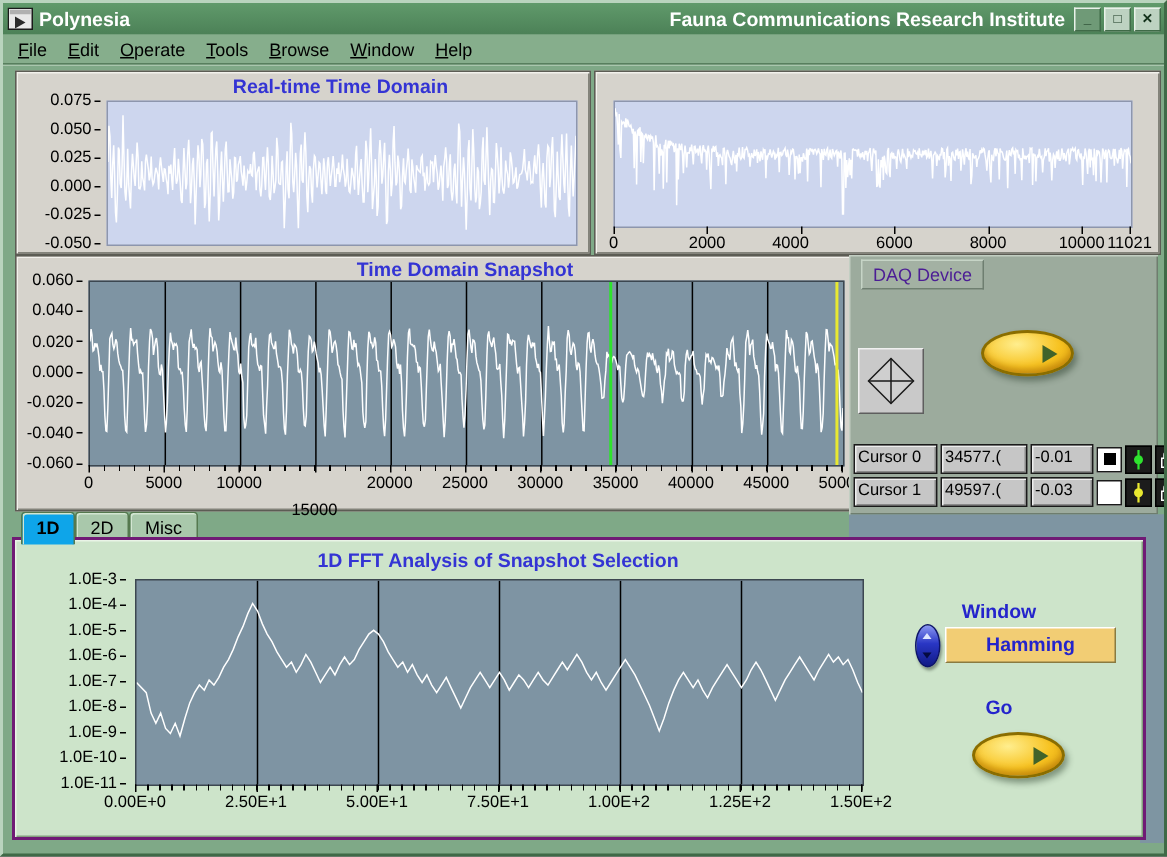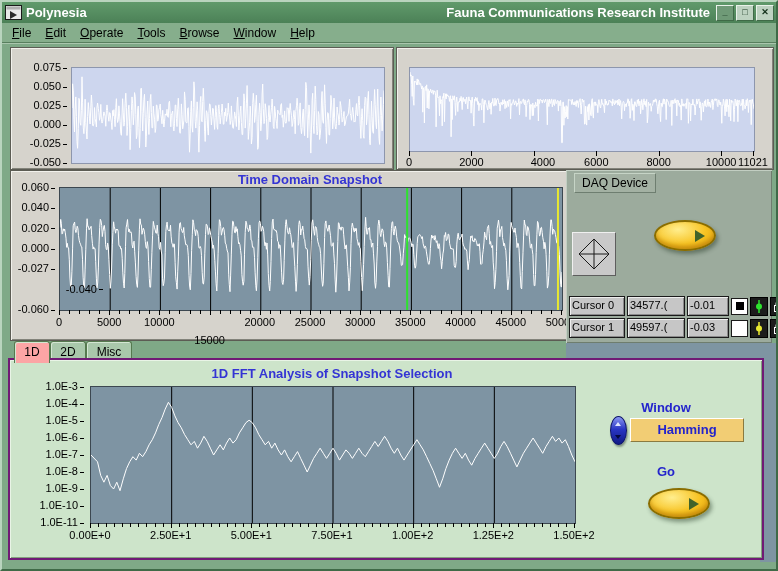--- a/index.html
+++ b/index.html
@@ -29,21 +29,21 @@
   .plot-light{background:#cdd6ee;border:1px solid #8d96ad}
   .plot-dark{background:#7e94a3;border:1px solid #3c4750}
   .ylabel{position:absolute;font-size:11px;color:#000;text-align:right;height:12px;line-height:12px;white-space:nowrap}
   .ylabel::after{content:"";display:inline-block;width:4px;height:1px;background:#000;vertical-align:middle;margin-left:2px}
   .xlabel{position:absolute;font-size:11px;color:#000;width:74px;margin-left:-37px;text-align:center;white-space:nowrap}
   .tickmajor{position:absolute;width:1px;height:5px;background:#000}
   .minorticks{position:absolute;height:4px}
   
   .rpanel{position:absolute;left:566px;top:170px;width:206px;height:173px;background:#9cab9d;
           box-shadow:inset 1px 1px 0 #c2cec2, inset -1px -1px 0 #6e7d6e}
-  .daqlabel{position:absolute;left:8px;top:3px;padding:2px 7px;font-size:12px;color:#000000;
+  .daqlabel{position:absolute;left:8px;top:3px;padding:2px 7px;font-size:12px;color:#4c1d95;
             border:1px solid;border-color:#c6d4c6 #6e7e70 #6e7e70 #c6d4c6;background:#a3b1a3}
   .yellowlabel{position:absolute;color:#ffff4a;font-weight:bold;font-size:13px;text-align:center;
                text-shadow:1px 1px 0 #4e6040}
   .bluelabel{position:absolute;color:#2424cc;font-weight:bold;font-size:13px;text-align:center}
   .ovalbtn{position:absolute;border-radius:50%;
            background:radial-gradient(ellipse at 38% 28%,#ffee8e 0%,#f7c322 55%,#dd9c08 100%);
            border:2px solid #8a6d00;box-shadow:2px 3px 4px rgba(30,50,30,.45), inset 0 -3px 4px rgba(150,90,0,.45)}
   .ovalbtn .arrow{position:absolute;right:9px;top:50%;margin-top:-6px;width:0;height:0;
                   border-left:10px solid #41632a;border-top:6px solid transparent;border-bottom:6px solid transparent}
   .sqbtn{position:absolute;background:#c9c9c9;border:1px solid;border-color:#f0f0f0 #5e5e5e #5e5e5e #f0f0f0;
@@ -55,21 +55,21 @@
   .legendrow{position:absolute;left:3px;height:20px;display:flex;gap:2px;align-items:center}
   .lcell{height:18px;background:#c6c6c6;border:1px solid #1a1a1a;
          box-shadow:inset 1px 1px 0 #eee, inset -1px -1px 0 #8a8a8a;
          font-size:11px;color:#000;line-height:16px;padding:0 2px;overflow:hidden;white-space:nowrap}
   .lswatch{width:15px;height:15px;background:#fff;border:1px solid #1a1a1a;display:flex;align-items:center;justify-content:center}
   .lbtn{width:16px;height:17px;background:#1c1c1c;border:1px solid #000;display:flex;align-items:center;justify-content:center}
   
   .tab{position:absolute;top:341px;height:21px;font-size:12px;color:#000;text-align:center;line-height:20px;
        background:#a9c8ab;border:1px solid #55794f;border-bottom:none;border-radius:3px 3px 0 0;
        box-shadow:inset 1px 1px 0 #d3e6d2}
-  .tab.active{background:#fca5a5;font-weight:normal;z-index:3}
+  .tab.active{background:#0ea5e9;font-weight:bold;z-index:3}
   .page{position:absolute;left:8px;top:358px;width:752px;height:198px;background:#cde4ca;
         border:2px solid #701a75;box-shadow:inset 1px 1px 0 #e9f4e6, inset -1px -1px 0 #84a07e;z-index:2}
   .band{position:absolute;background:#7e95a2}
   
   .ringfield{position:absolute;background:#f2cd74;border:1px solid;border-color:#fff #8a7a40 #8a7a40 #fff;
              color:#2424cc;font-weight:bold;font-size:13px;text-align:center;line-height:21px}
   .spinner{position:absolute;width:15px;height:27px;border-radius:50% / 50%;
            background:linear-gradient(180deg,#8a97f2 0%,#2936c4 45%,#111a86 100%);
            border:1px solid #0d1468;box-shadow:1px 2px 2px rgba(20,30,20,.4)}
   .spinner .up{position:absolute;left:3.5px;top:5px;width:0;height:0;border-bottom:4px solid #dfe6ff;
@@ -104,20 +104,21 @@
       <span class="menu-item"><u>F</u>ile</span>
       <span class="menu-item"><u>E</u>dit</span>
       <span class="menu-item"><u>O</u>perate</span>
       <span class="menu-item"><u>T</u>ools</span>
       <span class="menu-item"><u>B</u>rowse</span>
       <span class="menu-item"><u>W</u>indow</span>
       <span class="menu-item"><u>H</u>elp</span>
     </div>
 
   <div class="gpanel" id="p0" style="left:10px;top:47px;width:382px;height:121px">
+    <div class="ctitle" style="left:60px;width:312px;top:2px">Real-time Time Domain</div>
     <div class="plotbox plot-light" id="plot0" style="left:60px;top:19px;width:312px;height:95px">
         <svg width="312" height="95" style="position: absolute; left: 0px; top: 0px;">
           <polyline points="0.0,40.0 0.6,15.8 1.3,22.8 1.9,51.1 2.5,64.0 3.1,41.8 3.8,28.9 4.4,48.4 5.0,73.7 5.6,80.3 6.3,60.7 6.9,30.3 7.5,32.1 8.1,54.4 8.8,57.3 9.4,42.3 10.0,8.8 10.6,34.9 11.3,59.9 11.9,65.7 12.5,55.1 13.1,31.2 13.8,54.6 14.4,63.1 15.0,71.0 15.6,48.6 16.3,34.6 16.9,41.7 17.5,50.9 18.1,56.0 18.8,39.8 19.4,27.0 20.0,35.8 20.6,57.5 21.3,57.9 21.9,55.6 22.5,39.6 23.1,50.4 23.8,54.1 24.4,59.0 25.0,39.0 25.6,35.0 26.3,40.4 26.9,44.7 27.5,52.3 28.1,49.4 28.8,36.4 29.4,51.2 30.0,55.1 30.6,53.5 31.3,48.1 31.9,43.9 32.5,45.8 33.1,48.2 33.8,58.3 34.4,42.6 35.0,36.9 35.6,42.6 36.3,48.9 36.9,53.3 37.5,44.6 38.1,44.9 38.8,51.0 39.4,54.6 40.0,61.5 40.6,42.5 41.3,47.8 41.9,41.7 42.5,51.7 43.1,58.7 43.8,39.5 44.4,30.7 45.0,48.1 45.6,54.5 46.3,51.8 46.9,37.8 47.5,45.9 48.1,53.4 48.8,65.5 49.4,67.3 50.0,48.0 50.6,30.7 51.3,44.9 51.9,58.2 52.5,54.5 53.1,35.2 53.8,25.2 54.4,39.8 55.0,67.5 55.6,58.7 56.3,41.6 56.9,37.2 57.5,53.1 58.1,81.7 58.8,60.4 59.4,42.5 60.0,28.9 60.6,35.3 61.3,56.8 61.9,48.3 62.5,24.6 63.2,28.2 63.8,46.4 64.4,70.7 65.0,67.5 65.7,40.9 66.3,38.0 66.9,59.5 67.5,79.6 68.2,60.3 68.8,20.8 69.4,20.1 70.0,43.7 70.7,62.9 71.3,45.8 71.9,31.3 72.5,26.3 73.2,49.3 73.8,79.0 74.4,68.2 75.0,46.5 75.7,33.0 76.3,52.1 76.9,66.5 77.5,50.5 78.2,31.5 78.8,26.4 79.4,44.4 80.0,59.9 80.7,59.8 81.3,38.2 81.9,45.4 82.5,51.2 83.2,64.5 83.8,60.3 84.4,37.0 85.0,37.3 85.7,53.2 86.3,51.7 86.9,41.8 87.5,39.7 88.2,36.1 88.8,46.3 89.4,50.1 90.0,55.8 90.7,42.3 91.3,50.9 91.9,59.0 92.5,53.8 93.2,45.9 93.8,47.2 94.4,47.3 95.0,41.3 95.7,48.8 96.3,49.4 96.9,34.7 97.5,33.2 98.2,45.8 98.8,58.8 99.4,47.2 100.0,45.2 100.7,43.0 101.3,58.4 101.9,62.9 102.5,55.8 103.2,37.1 103.8,37.0 104.4,50.5 105.0,58.6 105.7,40.9 106.3,30.2 106.9,41.2 107.5,62.9 108.2,65.3 108.8,56.1 109.4,35.9 110.0,46.5 110.7,60.8 111.3,57.0 111.9,52.1 112.5,23.9 113.2,31.7 113.8,53.8 114.4,54.7 115.0,54.9 115.7,40.3 116.3,39.7 116.9,58.6 117.5,84.2 118.2,65.2 118.8,43.4 119.4,32.9 120.0,58.2 120.7,64.2 121.3,39.4 121.9,13.8 122.5,21.0 123.2,53.3 123.8,60.1 124.4,50.1 125.1,33.8 125.7,42.2 126.3,64.9 126.9,84.2 127.6,57.5 128.2,34.4 128.8,28.4 129.4,52.1 130.1,53.8 130.7,33.5 131.3,20.2 131.9,33.2 132.6,63.2 133.2,73.5 133.8,52.4 134.4,42.7 135.1,44.8 135.7,60.8 136.3,67.1 136.9,45.4 137.6,35.8 138.2,36.8 138.8,47.7 139.4,57.0 140.1,48.6 140.7,40.2 141.3,41.0 141.9,51.0 142.6,61.4 143.2,49.6 143.8,37.5 144.4,43.3 145.1,59.0 145.7,61.3 146.3,40.5 146.9,36.8 147.6,46.7 148.2,55.9 148.8,49.5 149.4,44.5 150.1,36.0 150.7,43.8 151.3,56.2 151.9,56.2 152.6,44.2 153.2,47.9 153.8,40.3 154.4,53.4 155.1,49.2 155.7,44.6 156.3,35.1 156.9,44.7 157.6,48.9 158.2,56.5 158.8,52.7 159.4,37.9 160.1,51.4 160.7,59.5 161.3,60.4 161.9,54.1 162.6,43.9 163.2,47.4 163.8,51.1 164.4,58.5 165.1,34.9 165.7,29.2 166.3,47.2 166.9,62.0 167.6,52.1 168.2,43.8 168.8,38.1 169.4,54.6 170.1,66.6 170.7,66.6 171.3,47.0 171.9,25.8 172.6,32.7 173.2,60.1 173.8,50.6 174.4,35.8 175.1,17.5 175.7,40.1 176.3,71.4 176.9,63.6 177.6,54.8 178.2,38.1 178.8,49.1 179.4,76.0 180.1,69.7 180.7,35.5 181.3,25.3 181.9,34.3 182.6,54.5 183.2,49.2 183.8,36.3 184.4,27.2 185.1,53.4 185.7,81.3 186.3,79.2 186.9,46.7 187.6,35.2 188.2,44.6 188.8,62.8 189.5,53.9 190.1,26.0 190.7,16.0 191.3,40.6 192.0,55.6 192.6,53.4 193.2,35.7 193.8,40.0 194.5,50.4 195.1,71.5 195.7,69.4 196.3,49.6 197.0,37.5 197.6,52.8 198.2,54.0 198.8,46.2 199.5,39.7 200.1,31.0 200.7,40.0 201.3,58.6 202.0,60.6 202.6,38.3 203.2,43.2 203.8,50.3 204.5,55.2 205.1,60.5 205.7,42.1 206.3,44.4 207.0,45.6 207.6,46.4 208.2,46.9 208.8,36.9 209.5,35.6 210.1,49.5 210.7,47.0 211.3,59.2 212.0,51.6 212.6,42.9 213.2,53.9 213.8,55.3 214.5,53.8 215.1,39.7 215.7,40.5 216.3,40.2 217.0,53.4 217.6,41.9 218.2,35.4 218.8,42.7 219.5,47.8 220.1,58.5 220.7,55.9 221.3,49.3 222.0,42.4 222.6,51.4 223.2,65.8 223.8,43.4 224.5,37.8 225.1,30.2 225.7,38.2 226.3,57.3 227.0,55.2 227.6,40.8 228.2,34.9 228.8,59.3 229.5,65.7 230.1,59.7 230.7,44.9 231.3,41.1 232.0,60.7 232.6,67.7 233.2,41.7 233.8,14.4 234.5,19.7 235.1,46.8 235.7,69.8 236.3,52.2 237.0,36.9 237.6,46.0 238.2,64.7 238.8,85.1 239.5,61.1 240.1,32.2 240.7,25.3 241.3,57.5 242.0,65.6 242.6,42.3 243.2,18.1 243.8,31.6 244.5,57.3 245.1,66.9 245.7,63.4 246.3,43.5 247.0,46.5 247.6,71.5 248.2,67.4 248.8,59.8 249.5,32.1 250.1,23.5 250.7,52.2 251.4,55.3 252.0,37.2 252.6,16.8 253.2,35.3 253.9,59.5 254.5,75.4 255.1,52.8 255.7,44.6 256.4,45.4 257.0,66.8 257.6,67.0 258.2,50.4 258.9,27.4 259.5,34.1 260.1,44.0 260.7,60.9 261.4,50.9 262.0,30.1 262.6,49.9 263.2,58.2 263.9,61.1 264.5,55.4 265.1,39.0 265.7,44.8 266.4,48.0 267.0,57.1 267.6,51.3 268.2,33.5 268.9,37.8 269.5,44.4 270.1,54.1 270.7,53.4 271.4,48.5 272.0,43.5 272.6,57.8 273.2,56.5 273.9,51.9 274.5,48.3 275.1,48.1 275.7,47.7 276.4,45.0 277.0,38.7 277.6,31.3 278.2,45.3 278.9,47.8 279.5,52.3 280.1,44.1 280.7,39.4 281.4,46.1 282.0,54.1 282.6,53.4 283.2,53.8 283.9,41.6 284.5,35.6 285.1,46.7 285.7,48.0 286.4,34.8 287.0,28.2 287.6,37.6 288.2,56.7 288.9,70.4 289.5,48.7 290.1,40.7 290.7,52.6 291.4,67.9 292.0,70.3 292.6,37.3 293.2,29.2 293.9,30.6 294.5,56.8 295.1,49.9 295.7,32.1 296.4,23.4 297.0,46.7 297.6,72.5 298.2,76.8 298.9,54.1 299.5,33.1 300.1,48.7 300.7,63.1 301.4,65.3 302.0,37.1 302.6,21.5 303.2,36.4 303.9,54.7 304.5,60.7 305.1,38.3 305.7,21.0 306.4,50.1 307.0,70.4 307.6,76.4 308.2,47.5 308.9,29.0 309.5,47.8 310.1,62.9 310.7,51.1 311.4,36.5 312.0,22.5" fill="none" stroke="#ffffff" stroke-width="1"></polyline>
         </svg>
       </div>
   <div class="ylabel" style="left: 12px; width: 44px; top: 13px;">0.075</div>
       <div class="ylabel" style="left: 12px; width: 44px; top: 32px;">0.050</div>
       <div class="ylabel" style="left: 12px; width: 44px; top: 51px;">0.025</div>
       <div class="ylabel" style="left: 12px; width: 44px; top: 70px;">0.000</div>
       <div class="ylabel" style="left: 12px; width: 44px; top: 89px;">-0.025</div>
@@ -128,21 +129,21 @@
     <div class="plotbox plot-light" id="plot1" style="left:12px;top:19px;width:344px;height:83px">
         <svg width="344" height="83" style="position: absolute; left: 0px; top: 0px;">
           <polyline points="0.0,4.0 0.6,8.2 1.1,6.9 1.7,16.2 2.2,28.4 2.8,8.0 3.3,31.6 3.9,37.3 4.4,13.2 5.0,14.3 5.6,13.4 6.1,13.7 6.7,16.9 7.2,10.9 7.8,17.0 8.3,11.7 8.9,13.5 9.4,16.1 10.0,16.5 10.6,15.5 11.1,18.1 11.7,21.0 12.2,17.9 12.8,44.2 13.3,19.7 13.9,22.0 14.4,55.0 15.0,19.2 15.6,18.4 16.1,22.6 16.7,16.8 17.2,40.0 17.8,20.7 18.3,21.3 18.9,40.8 19.5,22.9 20.0,23.4 20.6,21.1 21.1,24.0 21.7,25.1 22.2,22.2 22.8,22.5 23.3,26.4 23.9,22.6 24.5,24.0 25.0,23.5 25.6,27.1 26.1,58.9 26.7,29.1 27.2,22.2 27.8,29.7 28.3,29.2 28.9,30.7 29.5,47.8 30.0,27.8 30.6,35.7 31.1,31.6 31.7,33.4 32.2,57.9 32.8,28.6 33.3,29.7 33.9,25.2 34.5,53.7 35.0,30.6 35.6,25.8 36.1,31.0 36.7,25.8 37.2,28.1 37.8,27.1 38.3,28.7 38.9,28.1 39.5,33.4 40.0,29.8 40.6,27.7 41.1,68.8 41.7,30.9 42.2,51.6 42.8,27.8 43.3,29.9 43.9,32.1 44.5,27.8 45.0,34.6 45.6,47.4 46.1,34.6 46.7,29.0 47.2,33.5 47.8,43.6 48.3,33.9 48.9,33.8 49.5,34.0 50.0,30.2 50.6,32.8 51.1,28.4 51.7,35.1 52.2,41.6 52.8,29.7 53.4,29.5 53.9,33.6 54.5,32.9 55.0,31.1 55.6,35.8 56.1,31.8 56.7,29.1 57.2,35.4 57.8,40.9 58.4,30.8 58.9,28.8 59.5,32.7 60.0,32.0 60.6,33.0 61.1,45.2 61.7,31.5 62.2,29.1 62.8,35.2 63.4,48.8 63.9,58.1 64.5,31.0 65.0,32.2 65.6,29.2 66.1,33.3 66.7,30.2 67.2,29.7 67.8,36.6 68.4,33.6 68.9,42.7 69.5,35.7 70.0,35.1 70.6,36.6 71.1,37.4 71.7,42.1 72.2,31.0 72.8,30.8 73.4,36.3 73.9,54.8 74.5,34.0 75.0,32.0 75.6,34.3 76.1,36.3 76.7,37.4 77.2,40.0 77.8,42.1 78.4,36.2 78.9,32.5 79.5,37.9 80.0,40.9 80.6,35.2 81.1,46.3 81.7,34.1 82.2,35.2 82.8,30.4 83.4,37.0 83.9,38.2 84.5,37.1 85.0,30.1 85.6,36.9 86.1,37.6 86.7,31.6 87.3,31.6 87.8,30.4 88.4,32.1 88.9,35.8 89.5,35.0 90.0,43.1 90.6,36.7 91.1,34.1 91.7,36.5 92.3,37.0 92.8,31.7 93.4,36.0 93.9,34.6 94.5,31.6 95.0,40.7 95.6,33.3 96.1,36.1 96.7,39.5 97.3,32.9 97.8,35.3 98.4,38.5 98.9,31.8 99.5,33.1 100.0,31.5 100.6,50.8 101.1,35.7 101.7,37.3 102.3,34.6 102.8,34.7 103.4,31.6 103.9,34.2 104.5,37.0 105.0,35.0 105.6,32.8 106.1,33.8 106.7,38.4 107.3,35.1 107.8,36.4 108.4,34.9 108.9,30.6 109.5,46.8 110.0,33.8 110.6,33.5 111.1,35.7 111.7,35.1 112.3,32.4 112.8,32.2 113.4,30.9 113.9,35.2 114.5,36.7 115.0,31.8 115.6,35.3 116.1,48.7 116.7,37.6 117.3,32.9 117.8,34.0 118.4,31.4 118.9,31.7 119.5,36.6 120.0,51.6 120.6,36.5 121.2,36.4 121.7,38.0 122.3,47.8 122.8,35.1 123.4,47.5 123.9,37.2 124.5,37.1 125.0,39.8 125.6,34.2 126.2,36.7 126.7,38.2 127.3,38.0 127.8,31.0 128.4,53.0 128.9,31.8 129.5,35.5 130.0,31.2 130.6,31.4 131.2,32.7 131.7,32.0 132.3,35.1 132.8,32.0 133.4,31.6 133.9,32.3 134.5,34.6 135.0,33.4 135.6,31.0 136.2,33.8 136.7,34.5 137.3,56.8 137.8,31.4 138.4,34.4 138.9,38.6 139.5,31.2 140.0,34.8 140.6,35.5 141.2,31.9 141.7,30.9 142.3,38.8 142.8,35.7 143.4,31.7 143.9,36.6 144.5,37.5 145.0,31.4 145.6,33.3 146.2,35.7 146.7,34.5 147.3,32.7 147.8,32.3 148.4,43.1 148.9,33.1 149.5,34.6 150.0,37.8 150.6,32.3 151.2,38.3 151.7,74.7 152.3,74.7 152.8,34.2 153.4,34.1 153.9,57.3 154.5,38.7 155.1,50.1 155.6,43.5 156.2,37.6 156.7,48.8 157.3,38.6 157.8,51.0 158.4,31.6 158.9,31.3 159.5,32.2 160.1,31.9 160.6,32.3 161.2,32.2 161.7,36.5 162.3,31.2 162.8,35.2 163.4,36.8 163.9,34.3 164.5,36.9 165.1,33.4 165.6,36.1 166.2,38.5 166.7,32.5 167.3,35.1 167.8,32.6 168.4,39.5 168.9,34.4 169.5,32.8 170.1,30.7 170.6,37.9 171.2,46.0 171.7,36.7 172.3,31.0 172.8,32.8 173.4,34.1 173.9,32.3 174.5,56.1 175.1,55.9 175.6,38.2 176.2,54.4 176.7,57.1 177.3,38.6 177.8,43.7 178.4,36.5 178.9,52.0 179.5,35.8 180.1,40.0 180.6,46.9 181.2,47.8 181.7,32.9 182.3,30.7 182.8,46.1 183.4,50.1 183.9,34.7 184.5,33.9 185.1,37.7 185.6,33.9 186.2,37.3 186.7,36.5 187.3,36.8 187.8,44.7 188.4,33.8 188.9,31.6 189.5,34.8 190.1,38.9 190.6,40.0 191.2,35.6 191.7,31.2 192.3,36.4 192.8,35.3 193.4,36.9 194.0,38.9 194.5,44.7 195.1,31.0 195.6,36.7 196.2,32.9 196.7,35.2 197.3,37.3 197.8,35.8 198.4,36.5 199.0,32.0 199.5,32.7 200.1,32.5 200.6,34.3 201.2,34.7 201.7,33.6 202.3,37.9 202.8,30.9 203.4,35.0 204.0,35.3 204.5,36.9 205.1,32.4 205.6,35.5 206.2,33.1 206.7,34.4 207.3,32.0 207.8,37.1 208.4,36.0 209.0,31.0 209.5,37.8 210.1,34.9 210.6,32.6 211.2,39.2 211.7,50.9 212.3,35.5 212.8,34.7 213.4,33.4 214.0,34.5 214.5,42.7 215.1,35.9 215.6,36.7 216.2,38.8 216.7,35.1 217.3,35.2 217.8,30.8 218.4,31.2 219.0,38.1 219.5,33.4 220.1,50.3 220.6,45.1 221.2,31.7 221.7,30.7 222.3,42.4 222.8,36.1 223.4,38.0 224.0,52.6 224.5,34.0 225.1,33.5 225.6,35.9 226.2,38.3 226.7,38.7 227.3,31.9 227.9,35.6 228.4,31.1 229.0,37.9 229.5,33.5 230.1,33.1 230.6,45.8 231.2,37.7 231.7,31.5 232.3,36.0 232.9,41.8 233.4,34.5 234.0,30.8 234.5,36.5 235.1,33.1 235.6,37.2 236.2,38.7 236.7,31.4 237.3,54.8 237.9,49.2 238.4,34.2 239.0,35.8 239.5,37.3 240.1,37.0 240.6,35.5 241.2,43.3 241.7,38.4 242.3,37.6 242.9,35.8 243.4,32.2 244.0,34.2 244.5,31.8 245.1,33.7 245.6,30.8 246.2,31.4 246.7,35.3 247.3,38.9 247.9,45.8 248.4,38.9 249.0,33.5 249.5,32.2 250.1,47.7 250.6,53.6 251.2,35.1 251.7,38.3 252.3,38.8 252.9,32.6 253.4,30.8 254.0,36.2 254.5,31.0 255.1,33.8 255.6,34.7 256.2,51.6 256.7,31.0 257.3,33.0 257.9,33.1 258.4,34.2 259.0,37.1 259.5,38.3 260.1,38.7 260.6,37.8 261.2,32.4 261.8,57.5 262.3,36.2 262.9,32.0 263.4,35.2 264.0,35.7 264.5,31.5 265.1,30.7 265.6,35.0 266.2,32.3 266.8,47.9 267.3,31.9 267.9,32.9 268.4,32.5 269.0,37.5 269.5,35.0 270.1,39.0 270.6,37.3 271.2,52.1 271.8,30.9 272.3,35.4 272.9,38.1 273.4,35.7 274.0,38.3 274.5,36.3 275.1,36.2 275.6,35.5 276.2,40.7 276.8,30.8 277.3,31.2 277.9,30.8 278.4,55.3 279.0,34.3 279.5,35.6 280.1,35.5 280.6,52.9 281.2,37.1 281.8,35.9 282.3,37.1 282.9,31.2 283.4,35.8 284.0,37.3 284.5,36.5 285.1,47.0 285.6,38.6 286.2,36.7 286.8,30.9 287.3,36.1 287.9,32.8 288.4,32.6 289.0,30.9 289.5,39.7 290.1,33.8 290.6,37.8 291.2,52.3 291.8,38.6 292.3,34.9 292.9,36.2 293.4,43.9 294.0,36.0 294.5,32.9 295.1,38.2 295.7,31.7 296.2,38.8 296.8,38.8 297.3,37.2 297.9,31.0 298.4,33.5 299.0,38.5 299.5,34.1 300.1,36.5 300.7,39.5 301.2,34.1 301.8,32.4 302.3,31.1 302.9,41.6 303.4,37.2 304.0,31.7 304.5,32.1 305.1,30.7 305.7,32.6 306.2,32.0 306.8,30.9 307.3,37.5 307.9,38.7 308.4,32.2 309.0,31.8 309.5,35.3 310.1,37.0 310.7,34.2 311.2,38.5 311.8,55.3 312.3,37.0 312.9,37.4 313.4,31.0 314.0,34.0 314.5,38.9 315.1,47.9 315.7,33.0 316.2,31.2 316.8,43.7 317.3,31.5 317.9,38.9 318.4,37.1 319.0,48.8 319.5,31.1 320.1,37.5 320.7,52.8 321.2,32.0 321.8,34.5 322.3,32.8 322.9,33.4 323.4,37.8 324.0,53.7 324.5,41.5 325.1,31.0 325.7,32.7 326.2,38.1 326.8,34.1 327.3,31.8 327.9,53.7 328.4,34.4 329.0,32.0 329.6,32.7 330.1,37.0 330.7,37.8 331.2,37.6 331.8,34.8 332.3,31.2 332.9,42.4 333.4,31.3 334.0,36.7 334.6,38.3 335.1,40.9 335.7,37.5 336.2,31.8 336.8,37.9 337.3,30.7 337.9,32.8 338.4,44.5 339.0,35.5 339.6,32.1 340.1,32.6 340.7,32.1 341.2,56.7 341.8,31.9 342.3,31.2 342.9,35.1 343.4,36.4 344.0,40.9" fill="none" stroke="#ffffff" stroke-width="1"></polyline>
         </svg>
       </div>
   <div class="tickmajor" style="left: 12px; top: 103px;"></div>
       <div class="xlabel" style="left: 12px; top: 108px;">0</div>
       <div class="tickmajor" style="left: 74.4px; top: 103px;"></div>
       <div class="xlabel" style="left: 74.4px; top: 108px;">2000</div>
       <div class="tickmajor" style="left: 136.9px; top: 103px;"></div>
-      <div class="xlabel" style="left: 146px; top: 108px; text-align: center;">4000</div>
+      <div class="xlabel" style="left: 130px; top: 108px; text-align: center;">4000</div>
       <div class="tickmajor" style="left: 199.3px; top: 103px;"></div>
       <div class="xlabel" style="left: 199.3px; top: 108px;">6000</div>
       <div class="tickmajor" style="left: 261.7px; top: 103px;"></div>
       <div class="xlabel" style="left: 261.7px; top: 108px;">8000</div>
       <div class="tickmajor" style="left: 324.1px; top: 103px;"></div>
       <div class="xlabel" style="left: 324.1px; top: 108px;">10000</div>
       <div class="tickmajor" style="left: 356px; top: 103px;"></div>
       <div class="xlabel" style="left: 356px; top: 108px;">11021</div>
     </div>
 
@@ -161,22 +162,22 @@
           <line x1="451.8" y1="0" x2="451.8" y2="122" stroke="#000000" stroke-width="1"></line>
           <polyline points="0.0,39.6 0.7,31.4 1.3,35.2 2.0,46.1 2.6,45.5 3.3,40.8 4.0,42.8 4.6,41.0 5.3,44.8 6.0,50.2 6.6,59.3 7.3,55.3 7.9,59.7 8.6,59.8 9.3,71.8 9.9,89.0 10.6,99.2 11.2,99.6 11.9,83.8 12.6,60.1 13.2,37.8 13.9,35.6 14.6,34.1 15.2,41.5 15.9,44.6 16.5,42.6 17.2,38.2 17.9,40.2 18.5,47.6 19.2,52.3 19.8,54.7 20.5,56.2 21.2,58.6 21.8,58.9 22.5,71.3 23.1,89.2 23.8,99.0 24.5,100.0 25.1,81.9 25.8,61.3 26.5,40.8 27.1,30.7 27.8,38.6 28.4,38.4 29.1,41.8 29.8,40.3 30.4,40.1 31.1,38.3 31.7,47.6 32.4,55.3 33.1,61.1 33.7,58.9 34.4,60.9 35.1,60.7 35.7,73.6 36.4,90.8 37.0,100.0 37.7,95.0 38.4,79.9 39.0,56.9 39.7,39.5 40.3,31.3 41.0,32.9 41.7,37.5 42.3,48.6 43.0,43.3 43.7,39.1 44.3,37.4 45.0,43.3 45.6,56.7 46.3,61.3 47.0,61.8 47.6,55.0 48.3,58.7 48.9,71.5 49.6,86.5 50.3,100.3 50.9,94.0 51.6,80.0 52.3,56.8 52.9,44.4 53.6,33.8 54.2,38.9 54.9,41.1 55.6,45.2 56.2,41.1 56.9,42.1 57.5,41.2 58.2,43.2 58.9,57.0 59.5,58.3 60.2,58.0 60.8,61.0 61.5,60.5 62.2,70.3 62.8,84.2 63.5,95.3 64.2,100.0 64.8,85.4 65.5,58.7 66.1,39.8 66.8,36.1 67.5,31.5 68.1,39.7 68.8,43.9 69.4,41.3 70.1,44.7 70.8,43.8 71.4,45.1 72.1,56.7 72.8,60.0 73.4,54.4 74.1,53.2 74.7,63.8 75.4,74.9 76.1,88.7 76.7,96.2 77.4,99.4 78.0,87.1 78.7,62.8 79.4,41.2 80.0,30.8 80.7,36.1 81.4,37.1 82.0,46.3 82.7,42.6 83.3,40.2 84.0,42.0 84.7,46.2 85.3,53.5 86.0,59.3 86.6,60.4 87.3,53.6 88.0,58.9 88.6,73.5 89.3,90.4 89.9,99.2 90.6,99.2 91.3,81.4 91.9,64.7 92.6,47.2 93.3,33.4 93.9,36.8 94.6,39.8 95.2,41.9 95.9,45.1 96.6,45.2 97.2,37.1 97.9,45.4 98.5,48.5 99.2,59.8 99.9,61.4 100.5,54.4 101.2,63.0 101.9,67.0 102.5,90.2 103.2,97.7 103.8,95.5 104.5,89.0 105.2,64.8 105.8,43.7 106.5,36.7 107.1,34.1 107.8,41.6 108.5,42.7 109.1,41.8 109.8,43.1 110.5,37.2 111.1,48.2 111.8,54.8 112.4,56.2 113.1,59.3 113.8,55.8 114.4,56.1 115.1,74.3 115.7,88.8 116.4,94.7 117.1,101.1 117.7,83.8 118.4,68.9 119.1,44.2 119.7,35.4 120.4,34.6 121.0,40.3 121.7,42.1 122.4,44.4 123.0,44.4 123.7,39.5 124.3,47.8 125.0,51.8 125.7,56.6 126.3,56.4 127.0,56.8 127.6,59.3 128.3,67.7 129.0,87.3 129.6,98.0 130.3,101.8 131.0,85.4 131.6,62.7 132.3,46.3 132.9,31.8 133.6,34.7 134.3,41.5 134.9,43.0 135.6,47.7 136.2,41.6 136.9,42.4 137.6,44.0 138.2,48.3 138.9,59.7 139.6,60.2 140.2,58.4 140.9,60.3 141.5,67.6 142.2,84.3 142.9,95.5 143.5,96.0 144.2,89.1 144.8,65.8 145.5,46.5 146.2,36.1 146.8,36.7 147.5,38.9 148.2,46.5 148.8,45.6 149.5,39.8 150.1,42.7 150.8,47.6 151.5,51.2 152.1,54.0 152.8,60.3 153.4,57.2 154.1,61.7 154.8,72.3 155.4,83.1 156.1,95.8 156.8,103.0 157.4,87.1 158.1,65.3 158.7,47.5 159.4,31.7 160.1,33.3 160.7,38.4 161.4,47.2 162.0,44.5 162.7,40.5 163.4,39.5 164.0,41.7 164.7,47.3 165.3,55.1 166.0,56.2 166.7,60.3 167.3,63.0 168.0,64.9 168.7,86.2 169.3,96.5 170.0,103.7 170.6,87.9 171.3,66.9 172.0,46.2 172.6,33.2 173.3,33.6 173.9,38.6 174.6,44.5 175.3,44.9 175.9,38.6 176.6,43.4 177.3,40.8 177.9,48.7 178.6,55.7 179.2,54.6 179.9,56.7 180.6,62.5 181.2,67.2 181.9,86.7 182.5,93.2 183.2,97.2 183.9,93.2 184.5,66.2 185.2,44.4 185.9,33.2 186.5,34.7 187.2,40.5 187.8,40.4 188.5,43.6 189.2,42.3 189.8,36.9 190.5,40.6 191.1,52.1 191.8,52.7 192.5,59.3 193.1,59.0 193.8,59.4 194.5,69.3 195.1,84.2 195.8,97.7 196.4,102.8 197.1,91.1 197.8,69.3 198.4,50.6 199.1,34.7 199.7,32.9 200.4,35.2 201.1,43.3 201.7,42.1 202.4,38.2 203.0,40.0 203.7,43.3 204.4,54.0 205.0,57.8 205.7,54.5 206.4,61.3 207.0,55.0 207.7,66.9 208.3,85.4 209.0,97.5 209.7,102.9 210.3,93.5 211.0,73.6 211.6,50.6 212.3,33.9 213.0,31.1 213.6,40.9 214.3,41.8 215.0,41.7 215.6,43.0 216.3,42.6 216.9,45.3 217.6,53.2 218.3,53.7 218.9,60.4 219.6,56.7 220.2,57.4 220.9,69.9 221.6,84.8 222.2,94.3 222.9,96.5 223.6,91.8 224.2,72.4 224.9,52.2 225.5,36.4 226.2,31.7 226.9,38.2 227.5,42.8 228.2,45.6 228.8,46.0 229.5,39.8 230.2,44.5 230.8,46.7 231.5,53.0 232.2,59.5 232.8,58.3 233.5,54.6 234.1,67.0 234.8,78.7 235.5,93.2 236.1,103.4 236.8,93.0 237.4,76.5 238.1,53.4 238.8,36.6 239.4,32.8 240.1,36.1 240.7,47.0 241.4,41.4 242.1,41.6 242.7,38.1 243.4,43.7 244.1,50.5 244.7,51.7 245.4,58.5 246.0,60.7 246.7,60.5 247.4,61.9 248.0,78.2 248.7,90.2 249.3,97.1 250.0,88.7 250.7,71.8 251.3,52.2 252.0,34.9 252.7,31.8 253.3,37.5 254.0,43.8 254.6,47.3 255.3,38.6 256.0,39.0 256.6,40.8 257.3,49.6 257.9,53.8 258.6,56.2 259.3,58.9 259.9,59.7 260.6,65.7 261.3,81.0 261.9,91.9 262.6,98.3 263.2,95.5 263.9,75.4 264.6,49.5 265.2,35.5 265.9,32.9 266.5,38.9 267.2,40.8 267.9,43.3 268.5,39.6 269.2,37.0 269.8,42.8 270.5,47.7 271.2,57.7 271.8,58.2 272.5,57.6 273.2,54.7 273.8,65.9 274.5,75.7 275.1,91.1 275.8,104.2 276.5,92.0 277.1,73.9 277.8,53.4 278.4,34.8 279.1,35.3 279.8,41.1 280.4,39.5 281.1,42.3 281.8,38.9 282.4,39.4 283.1,39.5 283.7,46.8 284.4,55.0 285.1,61.0 285.7,57.5 286.4,57.0 287.0,67.0 287.7,78.7 288.4,89.3 289.0,102.9 289.7,94.1 290.4,79.6 291.0,55.6 291.7,39.6 292.3,35.2 293.0,38.5 293.7,42.0 294.3,44.1 295.0,40.2 295.6,42.9 296.3,40.5 297.0,50.6 297.6,53.1 298.3,57.3 299.0,54.6 299.6,59.4 300.3,60.4 300.9,73.7 301.6,89.6 302.3,102.7 302.9,91.4 303.6,76.3 304.2,58.4 304.9,41.8 305.6,29.3 306.2,38.6 306.9,46.3 307.5,46.1 308.2,40.2 308.9,41.2 309.5,39.6 310.2,51.7 310.9,51.5 311.5,59.2 312.2,57.3 312.8,55.0 313.5,65.8 314.2,76.0 314.8,94.0 315.5,100.3 316.1,94.4 316.8,73.9 317.5,58.7 318.1,37.7 318.8,32.1 319.5,35.5 320.1,45.6 320.8,48.6 321.4,44.2 322.1,40.8 322.8,41.9 323.4,45.7 324.1,55.5 324.7,58.7 325.4,54.0 326.1,54.7 326.7,59.9 327.4,74.4 328.1,87.6 328.7,98.9 329.4,99.1 330.0,80.3 330.7,58.0 331.4,40.7 332.0,34.2 332.7,33.8 333.3,43.7 334.0,47.1 334.7,40.5 335.3,38.1 336.0,41.6 336.7,48.8 337.3,52.7 338.0,54.6 338.6,54.8 339.3,57.9 340.0,63.0 340.6,68.2 341.3,77.4 341.9,77.3 342.6,76.7 343.3,65.4 343.9,59.1 344.6,46.6 345.2,49.6 345.9,48.5 346.6,50.2 347.2,55.2 347.9,53.3 348.6,50.2 349.2,49.7 349.9,50.4 350.5,52.1 351.2,54.7 351.9,58.8 352.5,55.9 353.2,56.6 353.8,66.8 354.5,77.2 355.2,80.2 355.8,78.0 356.5,68.0 357.2,55.4 357.8,48.8 358.5,47.9 359.1,47.0 359.8,46.5 360.5,47.6 361.1,48.7 361.8,50.7 362.4,48.7 363.1,55.5 363.8,58.3 364.4,60.3 365.1,57.9 365.8,59.3 366.4,63.9 367.1,68.2 367.7,72.1 368.4,75.9 369.1,76.4 369.7,72.4 370.4,60.6 371.0,52.0 371.7,47.0 372.4,50.1 373.0,47.9 373.7,49.4 374.4,52.1 375.0,47.5 375.7,51.5 376.3,54.5 377.0,52.8 377.7,58.7 378.3,60.6 379.0,55.6 379.6,58.2 380.3,68.1 381.0,72.6 381.6,80.8 382.3,73.5 382.9,65.9 383.6,62.0 384.3,47.5 384.9,48.5 385.6,44.5 386.3,52.6 386.9,51.6 387.6,50.7 388.2,46.0 388.9,46.6 389.6,55.3 390.2,58.0 390.9,61.0 391.5,60.0 392.2,61.4 392.9,60.7 393.5,62.1 394.2,77.4 394.9,79.4 395.5,79.3 396.2,73.4 396.8,56.1 397.5,48.3 398.2,45.2 398.8,50.0 399.5,51.9 400.1,50.9 400.8,49.1 401.5,48.6 402.1,46.0 402.8,54.7 403.5,58.0 404.1,58.4 404.8,61.3 405.4,61.0 406.1,61.3 406.8,63.2 407.4,72.9 408.1,81.7 408.7,75.8 409.4,71.3 410.1,56.0 410.7,48.2 411.4,49.5 412.1,47.7 412.7,53.0 413.4,52.6 414.0,54.0 414.7,50.4 415.4,50.9 416.0,52.5 416.7,54.8 417.3,57.8 418.0,56.3 418.7,58.1 419.3,55.7 420.0,63.8 420.6,76.1 421.3,76.3 422.0,75.4 422.6,66.9 423.3,61.6 424.0,54.1 424.6,44.1 425.3,47.8 425.9,49.1 426.6,51.8 427.3,40.7 427.9,38.8 428.6,37.3 429.2,45.5 429.9,56.2 430.6,53.5 431.2,57.8 431.9,59.8 432.6,57.5 433.2,74.2 433.9,83.2 434.5,100.7 435.2,94.4 435.9,81.4 436.5,63.6 437.2,40.2 437.8,37.0 438.5,32.0 439.2,37.9 439.8,48.7 440.5,41.8 441.2,40.8 441.8,38.4 442.5,49.6 443.1,52.9 443.8,57.9 444.5,55.4 445.1,59.5 445.8,62.3 446.4,72.3 447.1,90.2 447.8,101.8 448.4,96.0 449.1,87.6 449.7,63.1 450.4,46.0 451.1,34.4 451.7,37.8 452.4,39.8 453.1,41.5 453.7,44.2 454.4,44.1 455.0,40.0 455.7,45.4 456.4,49.3 457.0,59.6 457.7,55.2 458.3,55.5 459.0,60.7 459.7,74.4 460.3,87.6 461.0,99.7 461.7,100.9 462.3,83.5 463.0,64.3 463.6,47.9 464.3,32.0 465.0,37.0 465.6,37.1 466.3,46.4 466.9,47.6 467.6,38.5 468.3,39.9 468.9,43.1 469.6,51.9 470.3,59.5 470.9,60.2 471.6,55.9 472.2,61.6 472.9,66.6 473.6,86.6 474.2,97.6 474.9,97.7 475.5,86.5 476.2,64.5 476.9,46.8 477.5,33.4 478.2,35.0 478.9,42.2 479.5,48.1 480.2,46.7 480.8,39.9 481.5,39.3 482.2,44.7 482.8,49.7 483.5,53.5 484.1,60.8 484.8,54.3 485.5,57.9 486.1,66.7 486.8,83.7 487.4,100.1 488.1,97.1 488.8,87.5 489.4,66.2 490.1,45.9 490.8,31.8 491.4,31.9 492.1,38.5 492.7,46.3 493.4,41.2 494.1,42.2 494.7,42.9 495.4,46.4 496.0,49.6 496.7,54.9 497.4,54.4 498.0,61.0 498.7,58.4 499.4,66.5 500.0,82.7 500.7,96.7 501.3,99.1 502.0,84.0" fill="none" stroke="#ffffff" stroke-width="1"></polyline>
           <line x1="347.15308000000005" y1="0" x2="347.15308000000005" y2="122" stroke="#2ee32e" stroke-width="2"></line>
           <line x1="497.95388" y1="0" x2="497.95388" y2="122" stroke="#e8e830" stroke-width="2"></line>
         </svg>
       </div>
   <div class="ylabel" style="left: 2px; width: 42px; top: 10px;">0.060</div>
       <div class="ylabel" style="left: 2px; width: 42px; top: 30.3333px;">0.040</div>
       <div class="ylabel" style="left: 2px; width: 42px; top: 50.6667px;">0.020</div>
       <div class="ylabel" style="left: 2px; width: 42px; top: 71px;">0.000</div>
-      <div class="ylabel" style="left: 2px; width: 42px; top: 91.3333px;">-0.027</div>
-      <div class="ylabel" style="left: 2px; width: 42px; top: 111.667px; margin-left: 48px;">-0.040</div>
+      <div class="ylabel" style="left: 2px; width: 42px; top: 91.3333px;">-0.020</div>
+      <div class="ylabel" style="left: 2px; width: 42px; top: 111.667px;">-0.040</div>
       <div class="ylabel" style="left: 2px; width: 42px; top: 132px;">-0.060</div>
       <div class="minorticks" style="left: 48px; top: 139px; width: 503px; background-image: repeating-linear-gradient(to right, rgb(0, 0, 0) 0px, rgb(0, 0, 0) 1px, transparent 1px, transparent 10.04px);"></div>
       <div class="tickmajor" style="left: 48px; top: 139px;"></div>
       <div class="xlabel" style="left: 48px; top: 145px;">0</div>
       <div class="tickmajor" style="left: 98.2px; top: 139px;"></div>
       <div class="xlabel" style="left: 98.2px; top: 145px;">5000</div>
       <div class="tickmajor" style="left: 148.4px; top: 139px;"></div>
       <div class="xlabel" style="left: 148.4px; top: 145px;">10000</div>
       <div class="tickmajor" style="left: 198.6px; top: 139px;"></div>
       <div class="xlabel" style="left: 198.6px; top: 145px; margin-top: 18px;">15000</div>

